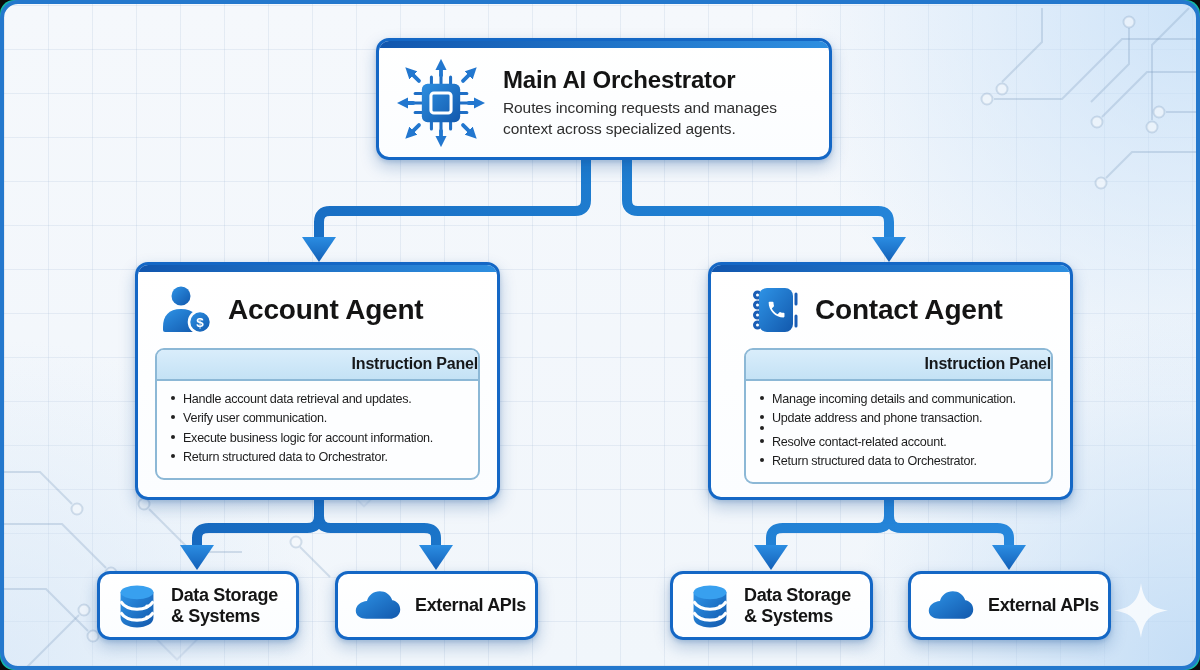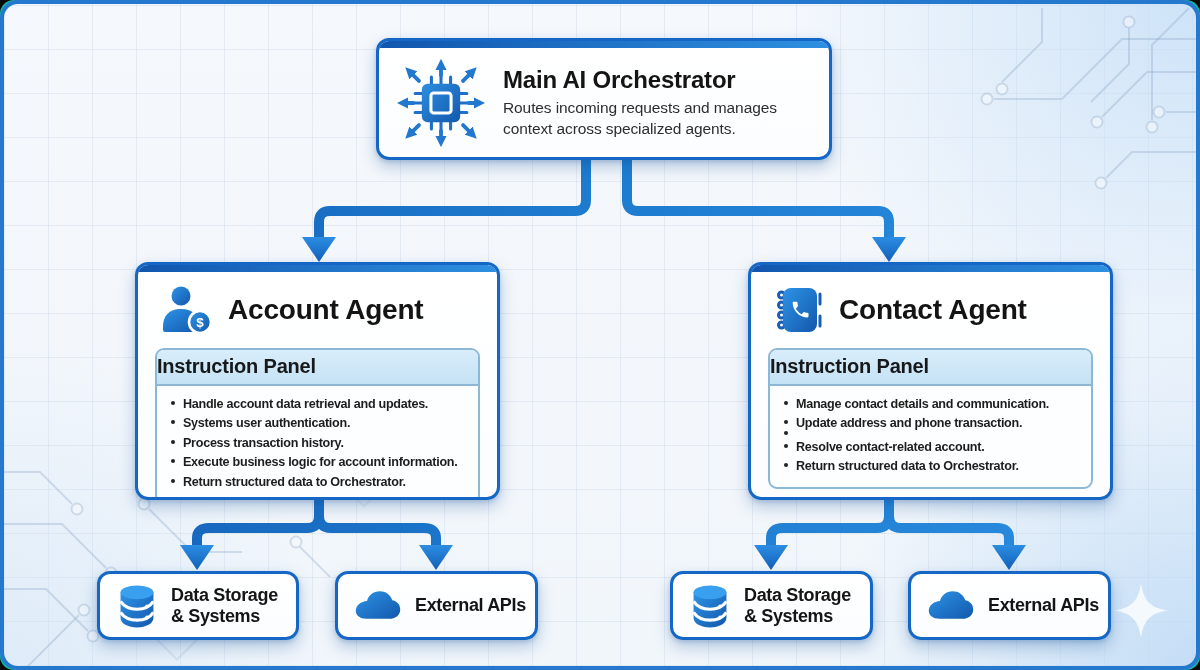--- a/index.html
+++ b/index.html
@@ -26,28 +26,28 @@
   .topbar{position:absolute;top:0;left:0;right:0;height:7px;
     background:linear-gradient(90deg,#1156ae,#2e8fe0);}
 
   
   .main-box{left:372px;top:34px;width:456px;height:122px;display:flex;align-items:center;gap:16px;padding:7px 20px 0 16px;}
   .main-title{font-size:24px;font-weight:700;color:#141414;letter-spacing:-.2px;margin:0 0 4px 0;white-space:nowrap;}
   .main-desc{font-size:15.5px;color:#2e2e2e;line-height:1.32;max-width:316px;letter-spacing:-.1px;}
 
   
   .agent{width:365px;height:238px;top:258px;}
-  .agent.left{left:131px;} .agent.right{left:744px;}
+  .agent.left{left:131px;} .agent.right{left:704px;padding-left:16px;}
   .agent-head{display:flex;align-items:center;gap:14px;padding:20px 22px 0 22px;}
   .agent-title{font-size:28px;font-weight:700;color:#141414;letter-spacing:-.2px;white-space:nowrap;}
   .panel{margin:13px 17px 0 17px;border:2px solid #8cb8d6;border-radius:9px;overflow:hidden;background:#fdfeff;}
   .panel-head{background:linear-gradient(180deg,#d9edfb,#c4e2f5);border-bottom:2px solid #8cb8d6;
-    text-align:left;font-size:20px;font-weight:700;color:#16181a;padding:5px 0 6px 0;letter-spacing:-.2px;}
+    text-align:right;font-size:16px;font-weight:700;color:#16181a;padding:5px 0 6px 0;letter-spacing:-.2px;}
   .panel ul{list-style:none;margin:0;padding:9px 8px 10px 10px;}
-  .panel li{display:flex;align-items:baseline;gap:8px;font-size:12.6px;font-weight:700;color:#1d1d1d;
+  .panel li{display:flex;align-items:baseline;gap:8px;font-size:12.6px;font-weight:400;color:#1d1d1d;
     line-height:19.4px;letter-spacing:-.28px;white-space:nowrap;}
   .panel li .dot{flex:0 0 auto;width:4px;height:4px;border-radius:50%;background:#222;position:relative;top:-3px;margin-left:4px;}
 
   
   .res{top:567px;height:69px;display:flex;align-items:center;gap:13px;padding:0 12px 0 16px;}
   .res .lbl{font-size:18px;font-weight:700;color:#151515;line-height:1.12;letter-spacing:-.35px;white-space:nowrap;}
   #res1{left:93px;width:202px;} #res2{left:331px;width:203px;}
   #res3{left:666px;width:203px;} #res4{left:904px;width:203px;}
 
   .icn{flex:0 0 auto;display:block;}
@@ -178,25 +178,21 @@
     </div>
     <div class="panel">
       <div class="panel-head">Instruction Panel</div>
       <ul>
         <li>
               <span class="dot"></span>
               <span>Handle account data retrieval and updates.</span>
             </li>
         <li>
               <span class="dot"></span>
-              <span>Systems user authentication.</span>
-            </li>
-        <li>
-              <span class="dot"></span>
-              <span>Process transaction history.</span>
+              <span>Verify user communication.</span>
             </li>
         <li>
               <span class="dot"></span>
               <span>Execute business logic for account information.</span>
             </li>
         <li>
               <span class="dot"></span>
               <span>Return structured data to Orchestrator.</span>
             </li>
       </ul>
@@ -223,21 +219,21 @@
         <rect x="10" y="3" width="34" height="44" rx="8" fill="url(#gbook)"></rect>
         <path transform="translate(17,14) scale(0.88)" fill="#ffffff" d="M6.62 10.79c1.44 2.83 3.76 5.14 6.59 6.59l2.2-2.2c.27-.27.67-.36 1.02-.24 1.12.37 2.33.57 3.57.57.55 0 1 .45 1 1V20c0 .55-.45 1-1 1-9.39 0-17-7.61-17-17 0-.55.45-1 1-1h3.5c.55 0 1 .45 1 1 0 1.25.2 2.45.57 3.57.11.35.03.74-.25 1.02l-2.2 2.2z"></path>
       </svg>
       <div class="agent-title">Contact Agent</div>
     </div>
     <div class="panel">
       <div class="panel-head">Instruction Panel</div>
       <ul>
         <li>
               <span class="dot"></span>
-              <span>Manage contact details and communication.</span>
+              <span>Manage incoming details and communication.</span>
             </li>
         <li>
               <span class="dot"></span>
               <span>Update address and phone transaction.</span>
             </li>
         <li>
               <span class="dot"></span>
             </li>
         <li>
               <span class="dot"></span>

